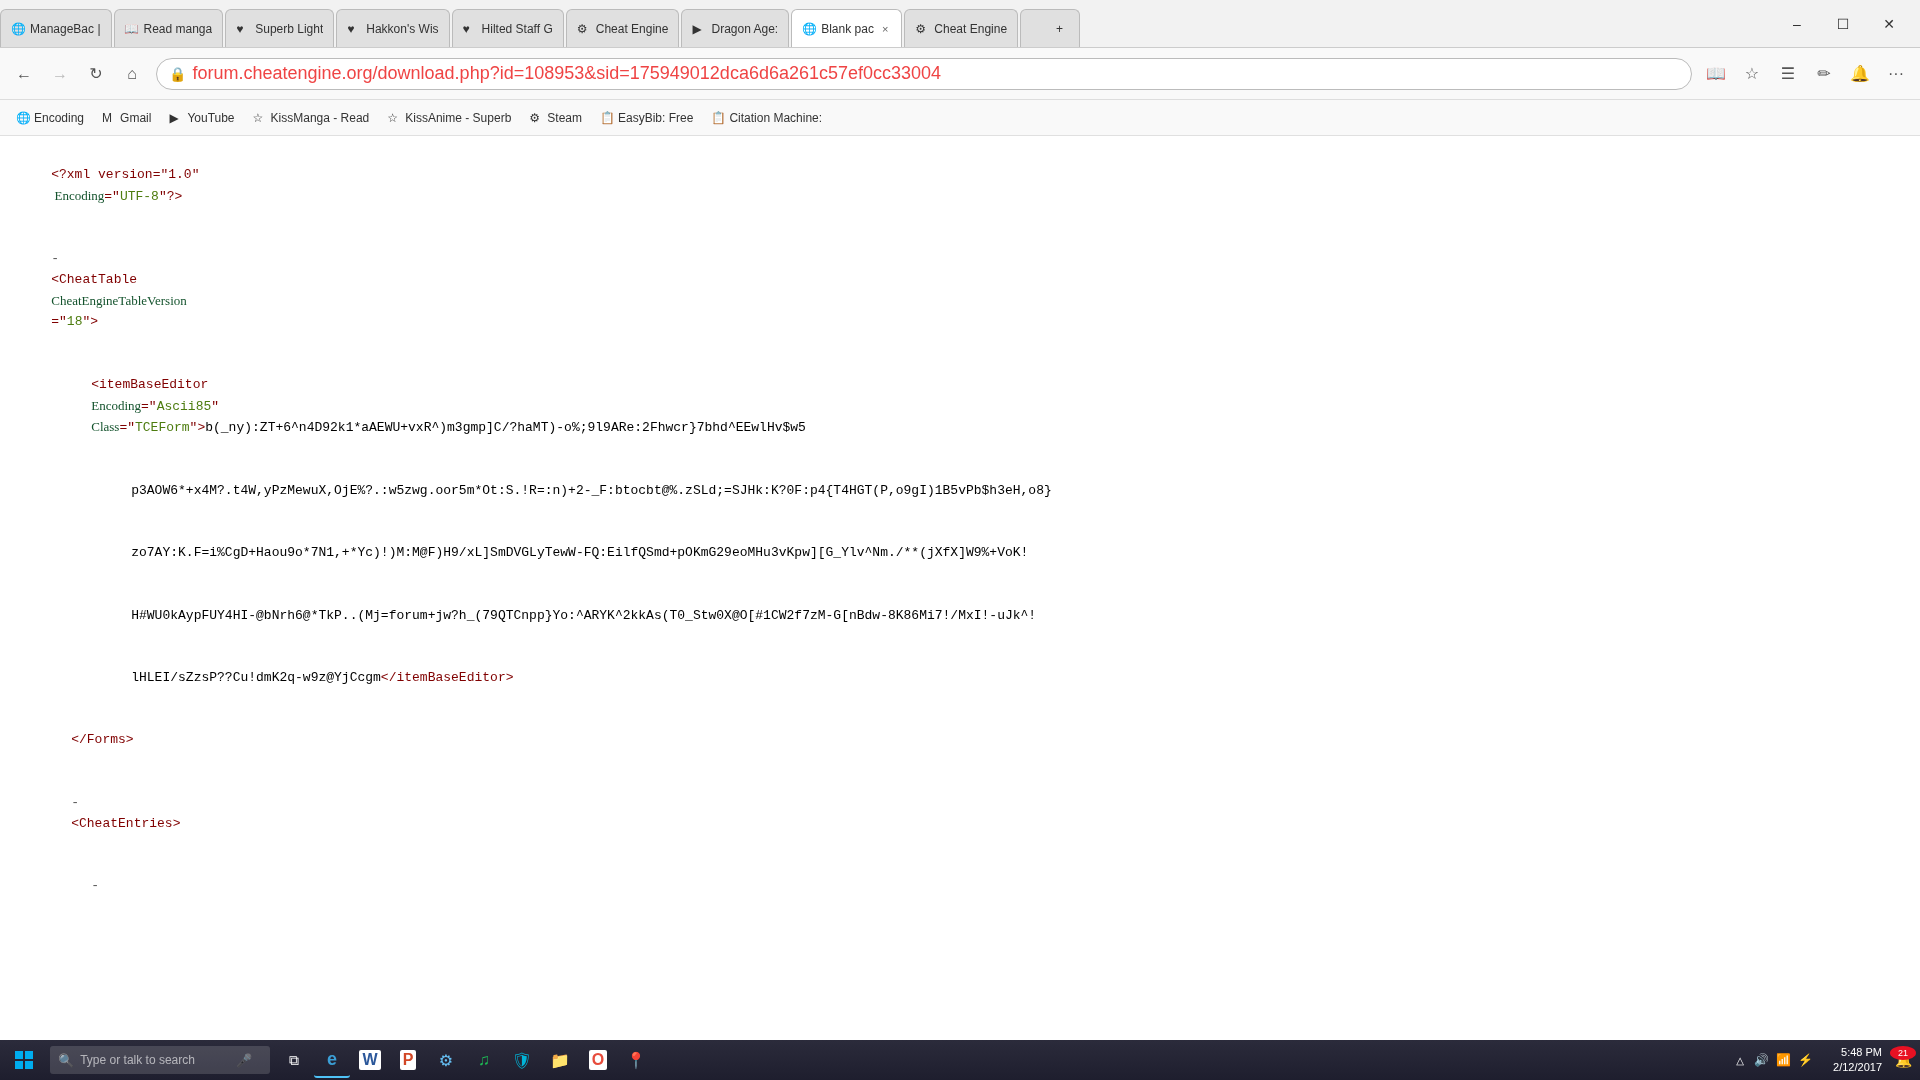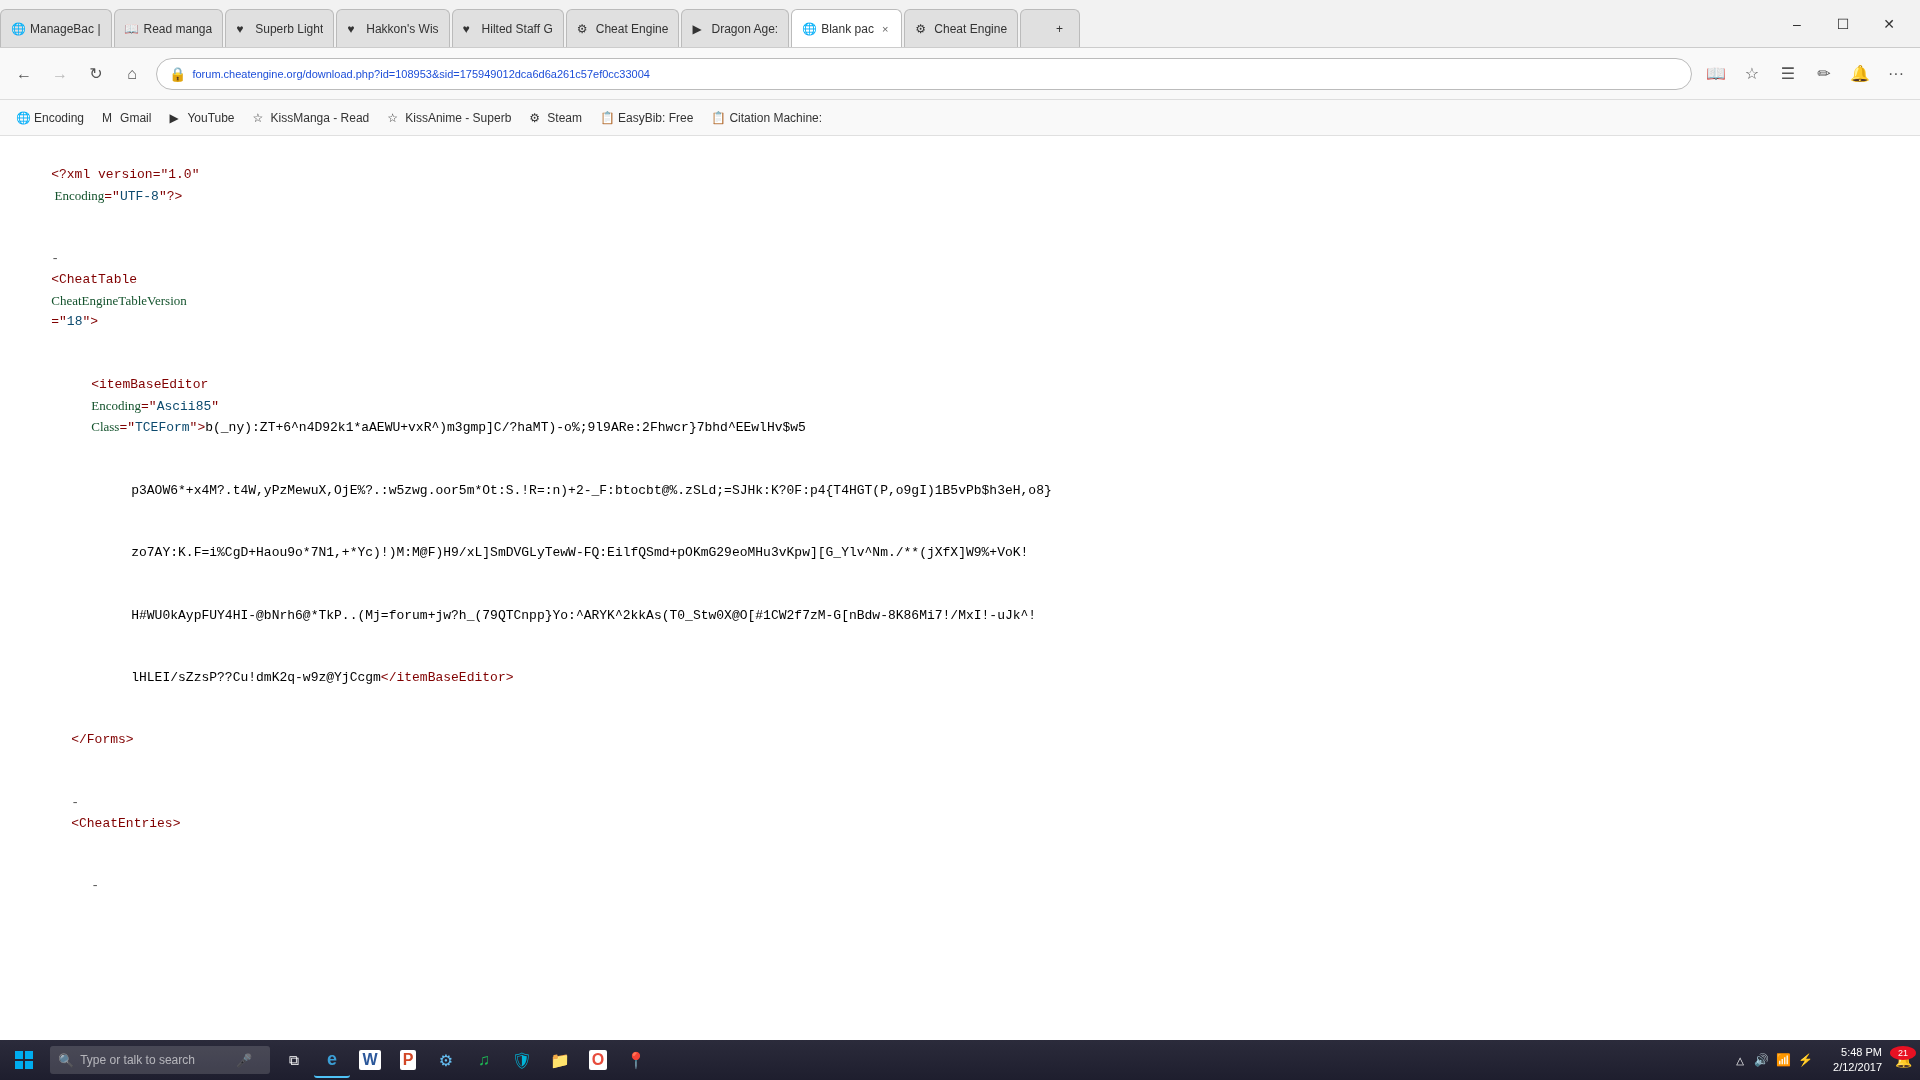--- a/index.html
+++ b/index.html
@@ -116,22 +116,22 @@
       padding: 0 12px;
       font-size: 13px;
       color: #333;
       margin: 0 4px;
       gap: 6px;
     }
     .address-bar input {
       border: none;
       outline: none;
       flex: 1;
-      font-size: 11px;
-      color: #1d4ed8;
+      font-size: 18px;
+      color: #ef4444;
       background: transparent;
     }
     .address-icon {
       font-size: 14px;
       color: #555;
     }
     .nav-extras {
       display: flex;
       align-items: center;
       gap: 4px;
@@ -172,21 +172,21 @@
       font-family: Consolas, 'Courier New', monospace;
       font-size: 13px;
       line-height: 1.6;
       overflow-y: auto;
       height: calc(1080px - 48px - 52px - 36px - 40px);
     }
 
     
     .xml-tag { color: #800000; }
     .xml-attr { color: #14532d; font-family: Liberation Serif, serif; }
-    .xml-val { color: #0c4a6e; }
+    .xml-val { color: #4d7c0f; }
     .xml-text { color: #000; }
     .collapse { color: #555; margin-right: 4px; cursor: pointer; user-select: none; }
     .indent1 { margin-left: 20px; }
     .indent2 { margin-left: 40px; }
     .indent3 { margin-left: 80px; }
 
     
     .taskbar {
       position: fixed;
       bottom: 0;

